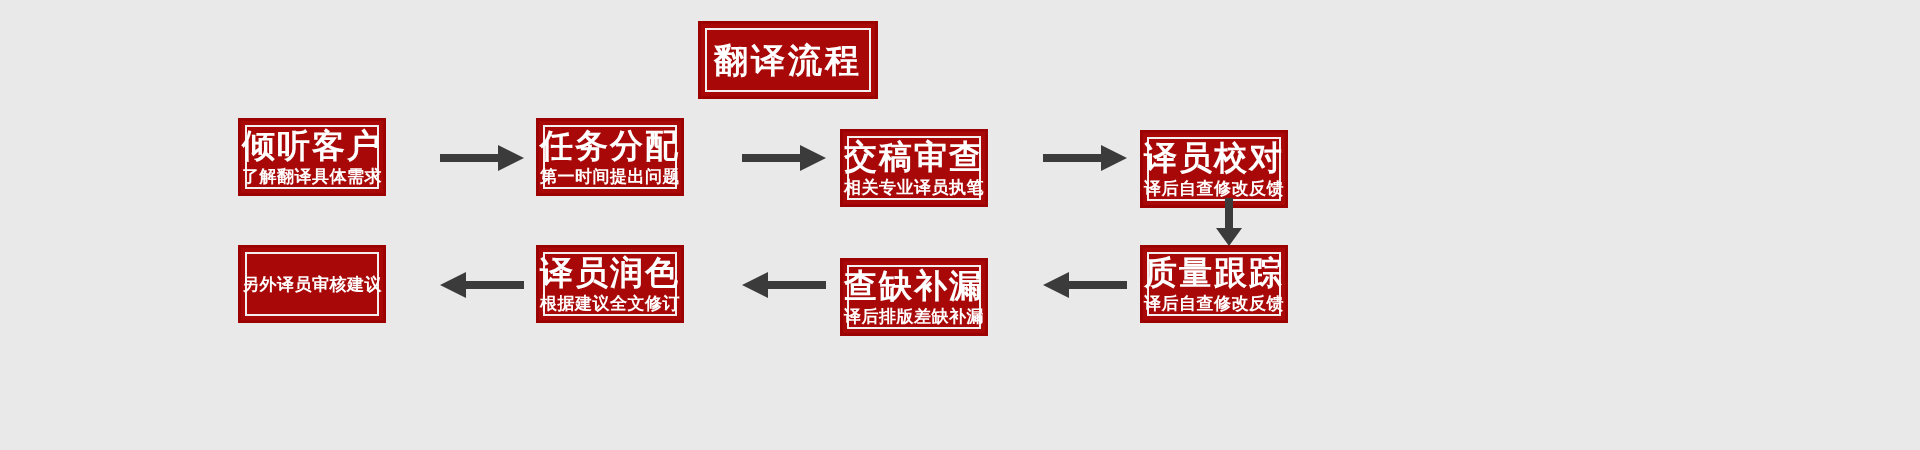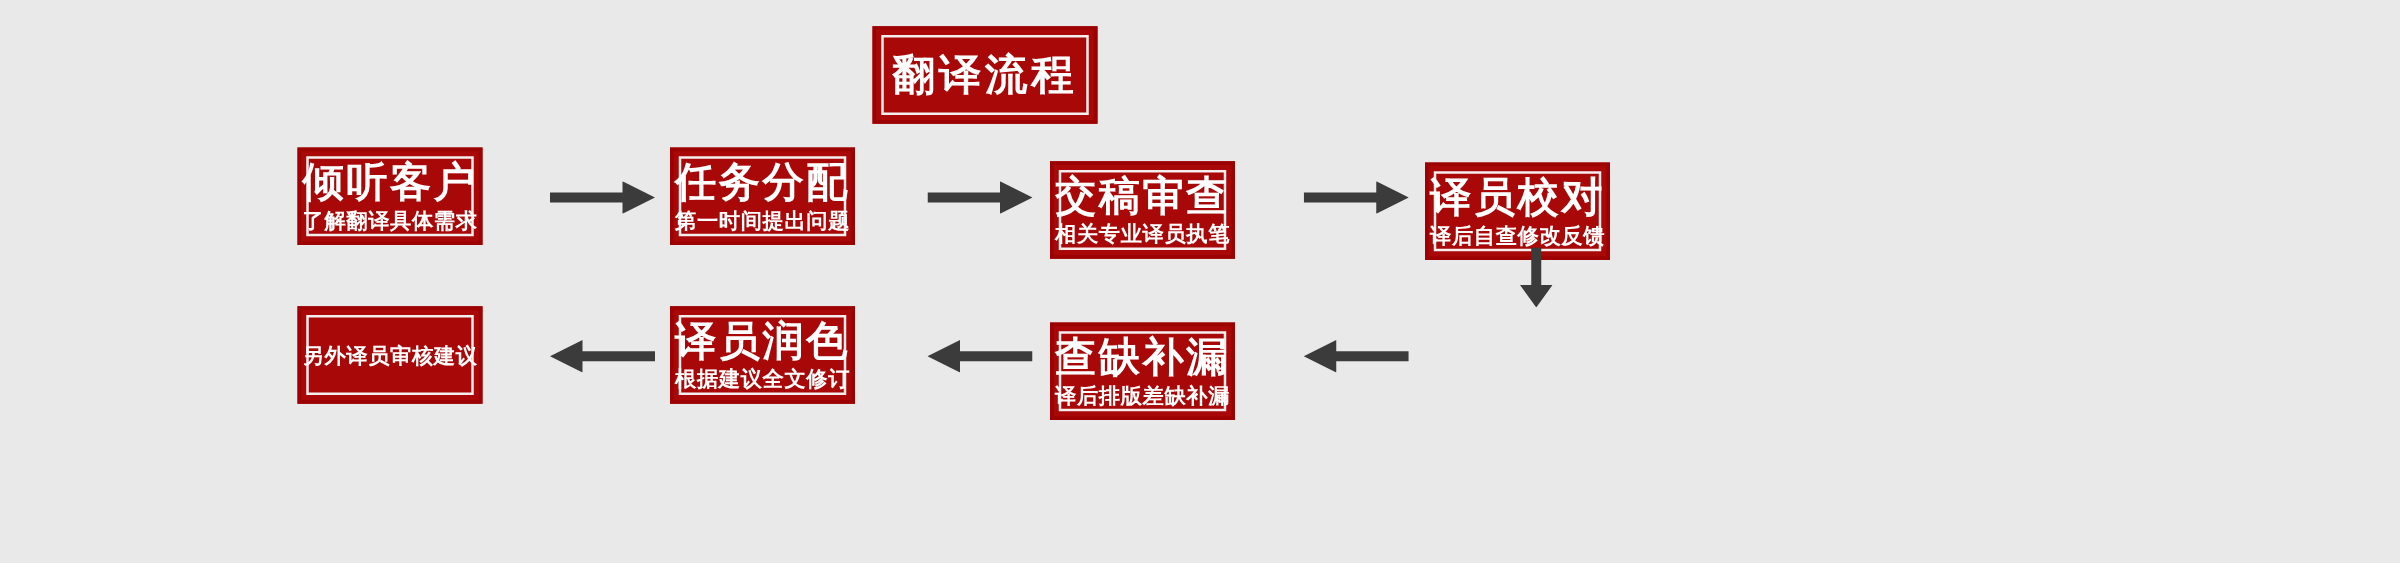--- a/index.html
+++ b/index.html
@@ -149,20 +149,24 @@
   <div class="node step pos-r2c2">
     <span class="headline">译员润色</span>
     <span class="subline">根据建议全文修订</span>
   </div>
 
   <div class="node step pos-r2c3">
     <span class="headline">查缺补漏</span>
     <span class="subline">译后排版差缺补漏</span>
   </div>
 
+  <div class="node step pos-r2c4">
+    <span class="headline">质量跟踪</span>
+    <span class="subline">译后自查修改反馈</span>
+  </div>
 
   <div class="arrow ar-h1">
     <svg width="84" height="26" viewBox="0 0 84 26" aria-hidden="true">
       <path d="M0 9 H58 V0 L84 13 L58 26 V17 H0 Z" fill="#3b3b3b"></path>
     </svg>
   </div>
   <div class="arrow ar-h2">
     <svg width="84" height="26" viewBox="0 0 84 26" aria-hidden="true">
       <path d="M0 9 H58 V0 L84 13 L58 26 V17 H0 Z" fill="#3b3b3b"></path>
     </svg>

